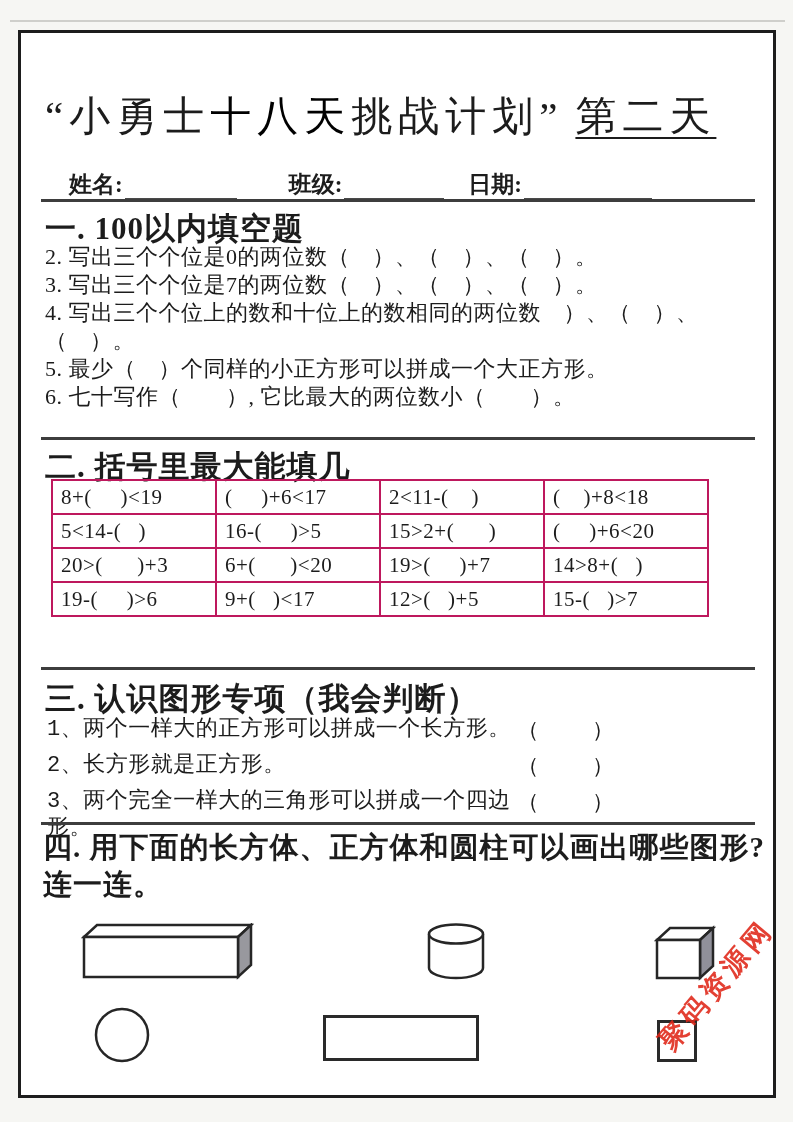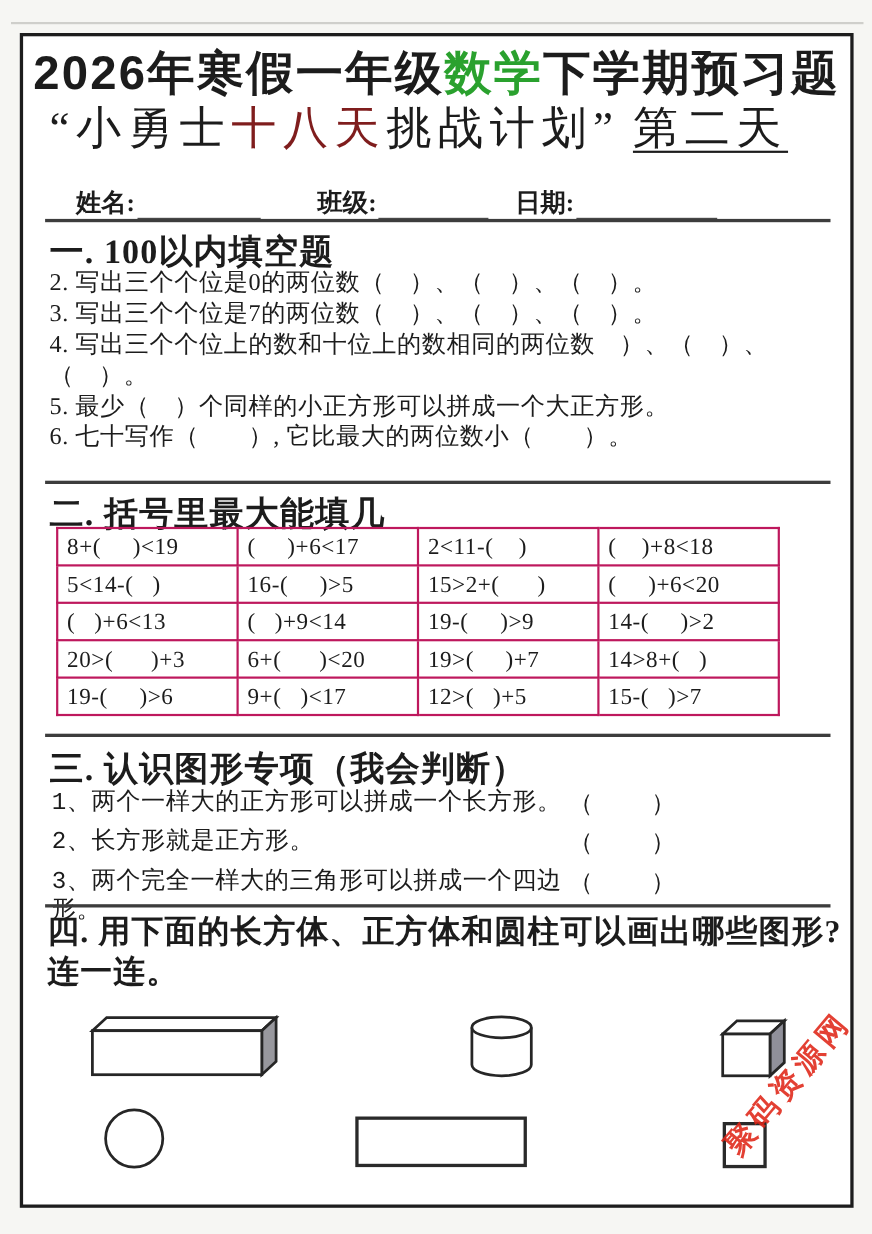--- a/index.html
+++ b/index.html
@@ -62,23 +62,22 @@
     font-size:27px; font-weight:bold; letter-spacing:5px; opacity:0.88;
   }
 </style>
 </head>
 <body>
 
 <div class="scan-line"></div>
 
 <div class="sheet">
 
-  <div class="title"><span>2026年寒假一年级</span><span style="color: rgb(42, 161, 46);">数学</span><span>下学期预习题</span></div>
 
-  <div class="subtitle"><span>“小勇士</span><span style="color: #7f1d1d; text-align: center;">十八天</span><span>挑战计划”</span><span class="day">第二天</span></div>
+  <div class="subtitle"><span>“小勇士</span><span style="color: #000000; text-align: center;">十八天</span><span>挑战计划”</span><span class="day">第二天</span></div>
 
   <div class="fields">
     <div class="field f1">
       <span>姓名:</span>
       <span class="blank b1"></span>
     </div>
     <div class="field f2">
       <span>班级:</span>
       <span class="blank b2"></span>
     </div>
@@ -108,26 +107,20 @@
           <td>8+(     )&lt;19</td>
           <td>(     )+6&lt;17</td>
           <td>2&lt;11-(    )</td>
           <td>(    )+8&lt;18</td>
         </tr>
         <tr>
           <td>5&lt;14-(   )</td>
           <td>16-(     )&gt;5</td>
           <td>15&gt;2+(      )</td>
           <td>(     )+6&lt;20</td>
-        </tr>
-        <tr>
-          <td>(   )+6&lt;13</td>
-          <td>(   )+9&lt;14</td>
-          <td>19-(     )&gt;9</td>
-          <td>14-(     )&gt;2</td>
         </tr>
         <tr>
           <td>20&gt;(      )+3</td>
           <td>6+(      )&lt;20</td>
           <td>19&gt;(     )+7</td>
           <td>14&gt;8+(   )</td>
         </tr>
         <tr>
           <td>19-(     )&gt;6</td>
           <td>9+(   )&lt;17</td>

